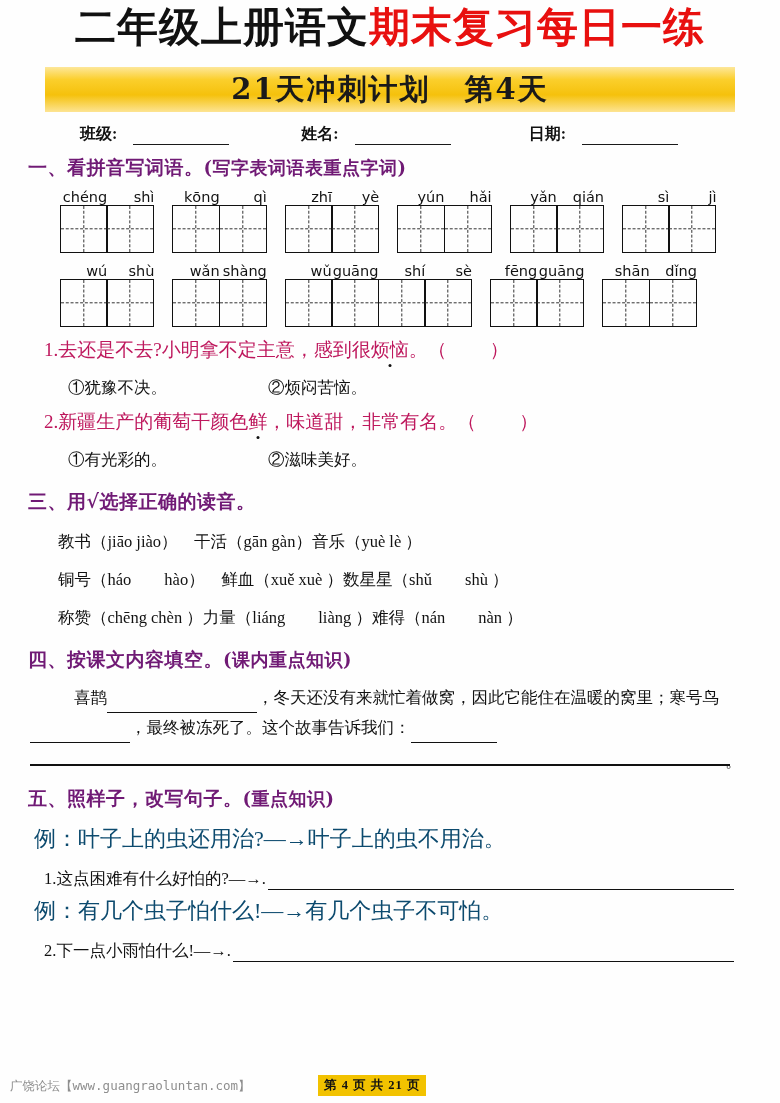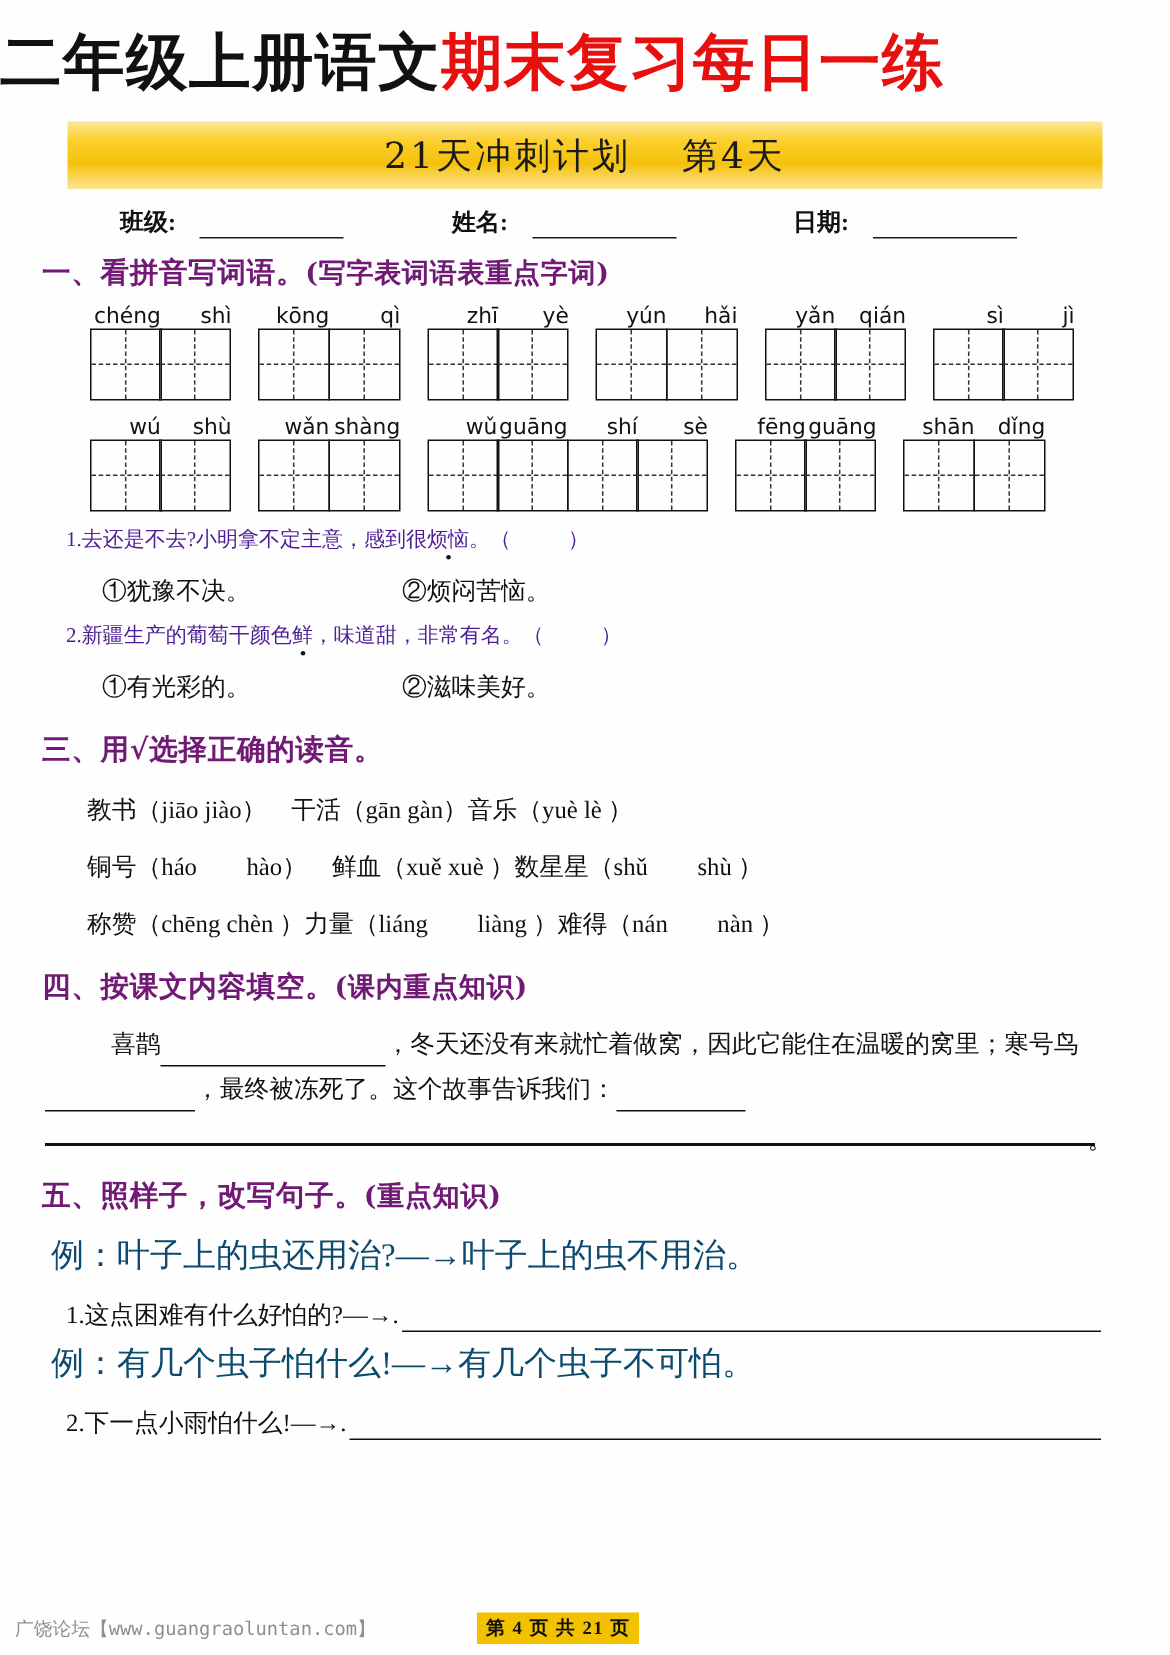--- a/index.html
+++ b/index.html
@@ -16,22 +16,21 @@
   }
   .page {
     width: 780px;
     height: 1103px;
     position: relative;
     background: #fefefe;
   }
 
   
   .title-row {
-    text-align: left;
-    padding-top: 14px;
+    text-align: center;
     white-space: nowrap;
   }
   .title-black, .title-red {
     font-size: 41px;
     font-weight: bold;
     letter-spacing: 1px;
     font-family: "DejaVu Serif", "Liberation Serif", serif;
   }
   .title-black { color: #111111; }
   .title-red { color: #e8100f; }
@@ -40,22 +39,22 @@
   .banner {
     margin: 12px auto 0 auto;
     width: 690px;
     height: 45px;
     background: linear-gradient(180deg,#fde79a 0%, #fbcf2c 28%, #f5c10c 62%, #fde493 100%);
     display: flex;
     align-items: center;
     justify-content: center;
   }
   .banner-text {
-    font-size: 24px;
-    font-weight: normal;
+    font-size: 29px;
+    font-weight: bold;
     color: #1a1a1a;
     letter-spacing: 2px;
     font-family: "DejaVu Serif", "Liberation Serif", serif;
   }
   .banner-gap { display: inline-block; width: 34px; }
 
   
   .info-line {
     margin-top: 12px;
     padding-left: 80px;
@@ -126,22 +125,22 @@
   }
   .cell::after { 
     top: 50%; left: 0; right: 0;
     border-top: 1.4px dashed #333;
     transform: translateY(-0.7px);
   }
   .row-gap { height: 6px; }
 
   
   .q-line {
-    font-size: 14px;
-    color: #4c1d95;
+    font-size: 19px;
+    color: #be185d;
     margin-left: 44px;
     margin-top: 10px;
     font-family: "Liberation Serif", "DejaVu Serif", serif;
   }
   .paren-blank { letter-spacing: 6px; }
 
   .dotted {
     position: relative;
     display: inline-block;
   }

